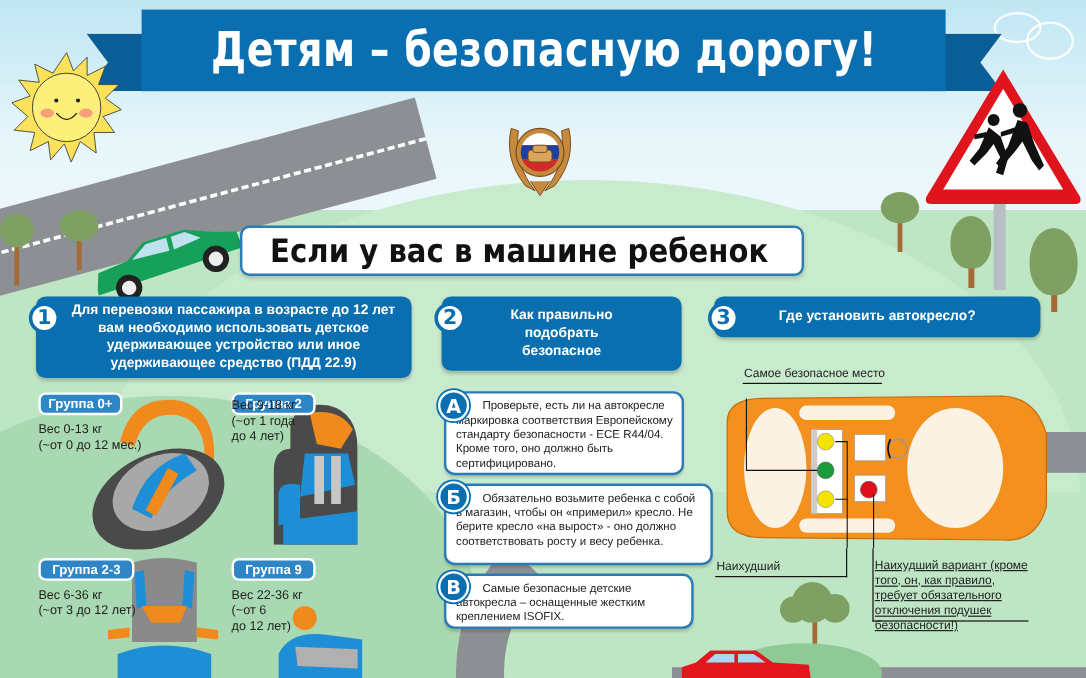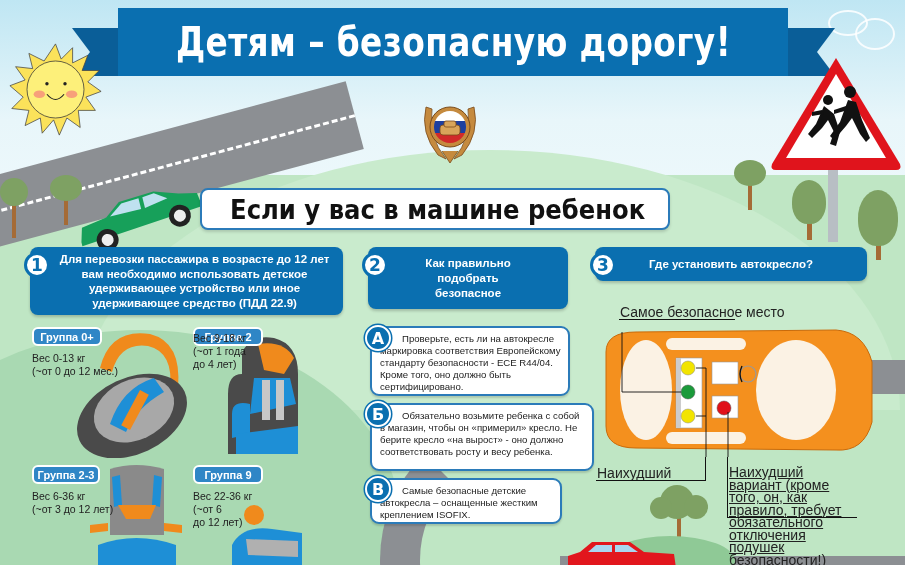--- a/index.html
+++ b/index.html
@@ -36,21 +36,21 @@
     .sign { position: absolute; left: 768px; top: 52px; width: 136px; height: 190px; }
 
     .tree { position: absolute; }
     .tree .crown { position: absolute; border-radius: 50%; background: #7ea163; }
     .tree .trunk { position: absolute; background: #a56b36; }
 
     .green-car { position: absolute; left: 70px; top: 178px; width: 135px; height: 70px; }
     .red-car { position: absolute; left: 568px; top: 540px; width: 110px; height: 28px; }
 
     .subtitle { position: absolute; left: 200px; top: 188px; width: 470px; height: 42px; background: #fff;
-      border: 2px solid #2b7bb9; border-radius: 8px; display: flex; align-items: center; justify-content: flex-end;
+      border: 2px solid #2b7bb9; border-radius: 8px; display: flex; align-items: center; justify-content: flex-start;
       box-shadow: 0 2px 3px rgba(0,0,0,0.15); }
     .subtitle span { font-weight: bold; font-size: 27px; color: #111; font-family: "DejaVu Sans", sans-serif; transform: scaleX(0.9); white-space: nowrap; }
 
     .step { position: absolute; background: #0a6fb0; border-radius: 8px; color: #fff; font-weight: bold;
       box-shadow: 0 2px 3px rgba(0,0,0,0.2); display: flex; align-items: center; justify-content: center; text-align: center; }
     .step-num { position: absolute; width: 26px; height: 26px; border-radius: 50%; background: #fff;
       border: 3px solid #0a6fb0; color: #0a6fb0; font-weight: 900; font-size: 17px; display: flex; align-items: center; justify-content: center;
       font-family: "DejaVu Sans", sans-serif; }
     .step1 { left: 30px; top: 247px; width: 313px; height: 68px; font-size: 11.5px; line-height: 14.5px; padding: 0 10px 0 26px; }
     .step2 { left: 368px; top: 247px; width: 200px; height: 62px; font-size: 11.5px; line-height: 15px; }
@@ -62,25 +62,25 @@
 
     .seat { position: absolute; }
 
     .tip { position: absolute; left: 370px; background: #fff; border: 2px solid #2b7bb9; border-radius: 9px;
       font-size: 9.6px; line-height: 12px; color: #222; padding: 5px 6px 5px 8px; box-shadow: 0 2px 2px rgba(0,0,0,0.15); }
     .tip-letter { position: absolute; left: 365px; width: 26px; height: 26px; border-radius: 50%; background: #0a6fb0;
       border: 2px solid #fff; box-shadow: 0 0 0 1.5px #0a6fb0; color: #fff; font-weight: 900; font-size: 16px;
       display: flex; align-items: center; justify-content: center; font-family: "DejaVu Sans", sans-serif; z-index: 2; }
     .tipA { top: 326px; width: 200px; height: 70px; }
     .tipB { top: 403px; width: 224px; height: 68px; }
-    .tipC { top: 478px; width: 192px; height: 46px; }
+    .tipC { top: 478px; width: 208px; height: 46px; }
     .tip .indent { display: inline-block; width: 22px; }
 
     .car-diagram { position: absolute; left: 596px; top: 322px; width: 280px; height: 135px; }
-    .label { position: absolute; font-size: 14px; color: #222; line-height: 12.5px; }
+    .label { position: absolute; font-size: 10px; color: #222; line-height: 12.5px; }
     .underline-line { position: absolute; background: #111; }
   </style>
 </head>
 <body>
 
 <div class="sky"></div>
 <div class="cloud" style="left:828px;top:10px;width:40px;height:26px;"></div>
 <div class="cloud" style="left:855px;top:18px;width:40px;height:32px;"></div>
 <div class="ground"></div>
 <div class="hill"></div>
@@ -243,21 +243,21 @@
   <div>(~от 0 до 12 мес.)</div>
 </div>
 
 <div class="group-badge" style="left:193px;top:327px;width:70px;">Группа 2</div>
 <div class="group-text" style="left:193px;top:332px;">
   <div>Вес 9-18 кг</div>
   <div>(~от 1 года</div>
   <div>до 4 лет)</div>
 </div>
 
-<div class="group-badge" style="left:32px;top:465px;width:68px;">Группа 2-3</div>
+<div class="group-badge" style="left:32px;top:465px;width:80px;">Группа 2-3</div>
 <div class="group-text" style="left:32px;top:490px;">
   <div>Вес 6-36 кг</div>
   <div>(~от 3 до 12 лет)</div>
 </div>
 
 <div class="group-badge" style="left:193px;top:465px;width:70px;">Группа 9</div>
 <div class="group-text" style="left:193px;top:490px;">
   <div>Вес 22-36 кг</div>
   <div>(~от 6</div>
   <div>до 12 лет)</div>

